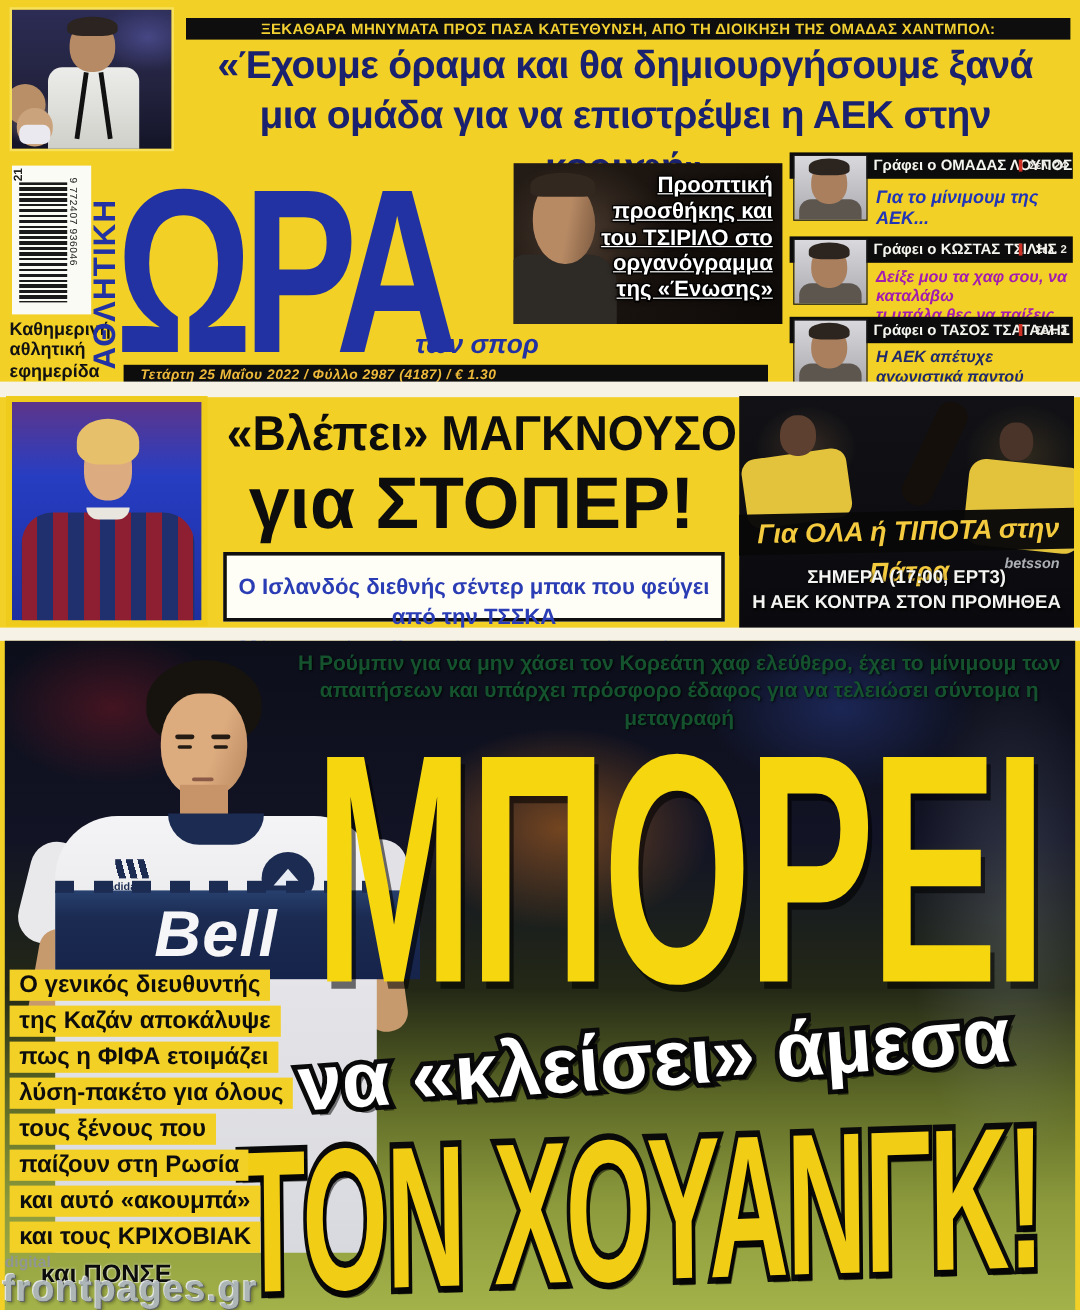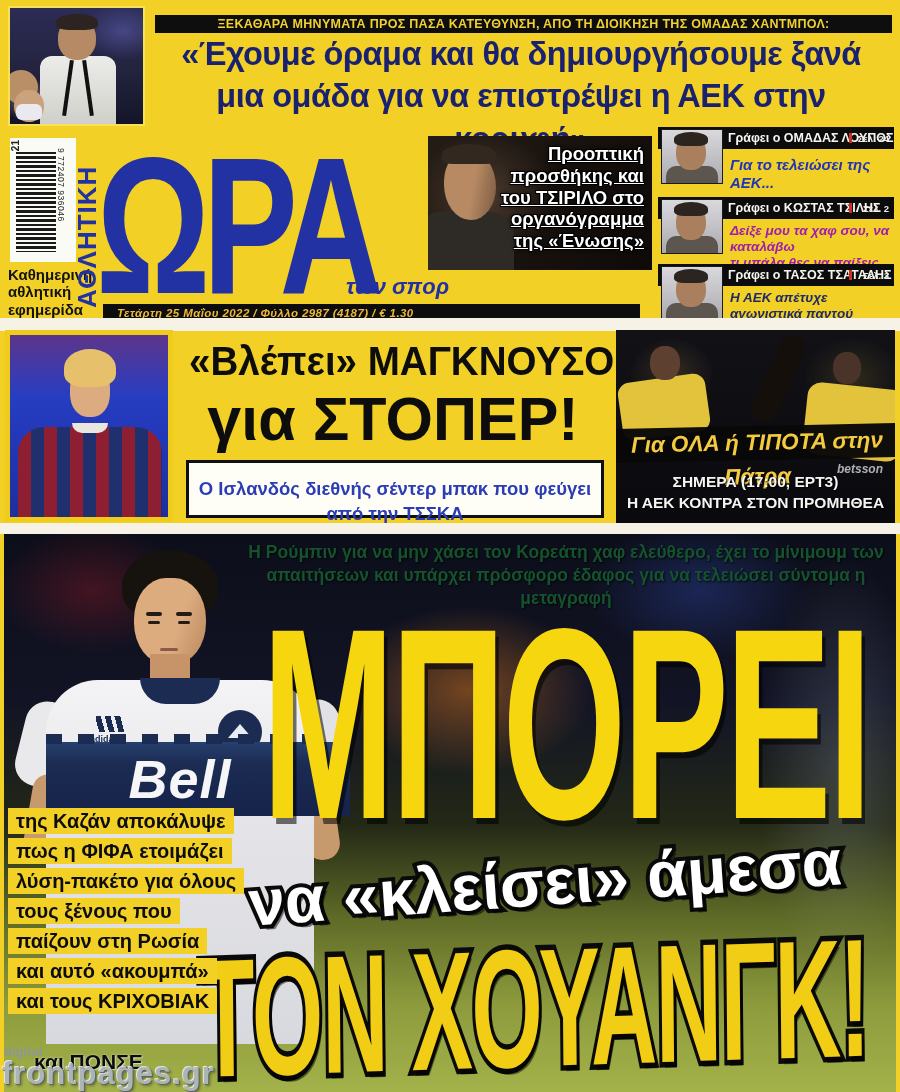--- a/index.html
+++ b/index.html
@@ -207,21 +207,21 @@
   <div class="abs col-card" id="col1">
     <div class="col-bar"></div>
     <div class="col-name">Γράφει ο ΟΜΑΔΑΣ ΛΟΥΠΟΣ</div>
     <div class="col-tick"></div>
     <div class="col-page">Σελ. 24</div>
     <div class="col-photo">
       <div class="ph-body"></div>
       <div class="ph-head"></div>
       <div class="ph-hair"></div>
     </div>
-    <div class="col-text pre">Για το τελειώσει της ΑΕΚ...</div>
+    <div class="col-text pre">Για το μίνιμουμ της ΑΕΚ...</div>
   </div>
   <div class="abs col-card" id="col2">
     <div class="col-bar"></div>
     <div class="col-name">Γράφει ο ΚΩΣΤΑΣ ΤΣΙΛΗΣ</div>
     <div class="col-tick"></div>
     <div class="col-page">Σελ. 2</div>
     <div class="col-photo">
       <div class="ph-body"></div>
       <div class="ph-head"></div>
       <div class="ph-hair"></div>
@@ -297,20 +297,21 @@
     </div>
   </div>
 
   <div class="abs pre" id="main-intro">Η Ρούμπιν για να μην χάσει τον Κορεάτη χαφ ελεύθερο, έχει το μίνιμουμ των
 απαιτήσεων και υπάρχει πρόσφορο έδαφος για να τελειώσει σύντομα η μεταγραφή</div>
   <div class="abs nowrap" id="main-h1">ΜΠΟΡΕΙ</div>
   <div class="abs nowrap" id="main-h2">να «κλείσει» άμεσα</div>
   <div class="abs nowrap" id="main-h3">ΤΟΝ ΧΟΥΑΝΓΚ!</div>
 
   <div class="abs" id="side-strips">
+    <div class="strip">Ο γενικός διευθυντής</div>
     <div class="strip">της Καζάν αποκάλυψε</div>
     <div class="strip">πως η ΦΙΦΑ ετοιμάζει</div>
     <div class="strip">λύση-πακέτο για όλους</div>
     <div class="strip">τους ξένους που</div>
     <div class="strip">παίζουν στη Ρωσία</div>
     <div class="strip">και αυτό «ακουμπά»</div>
     <div class="strip">και τους ΚΡΙΧΟΒΙΑΚ</div>
   </div>
   <div class="abs" id="side-last">και ΠΟΝΣΕ</div>
 

